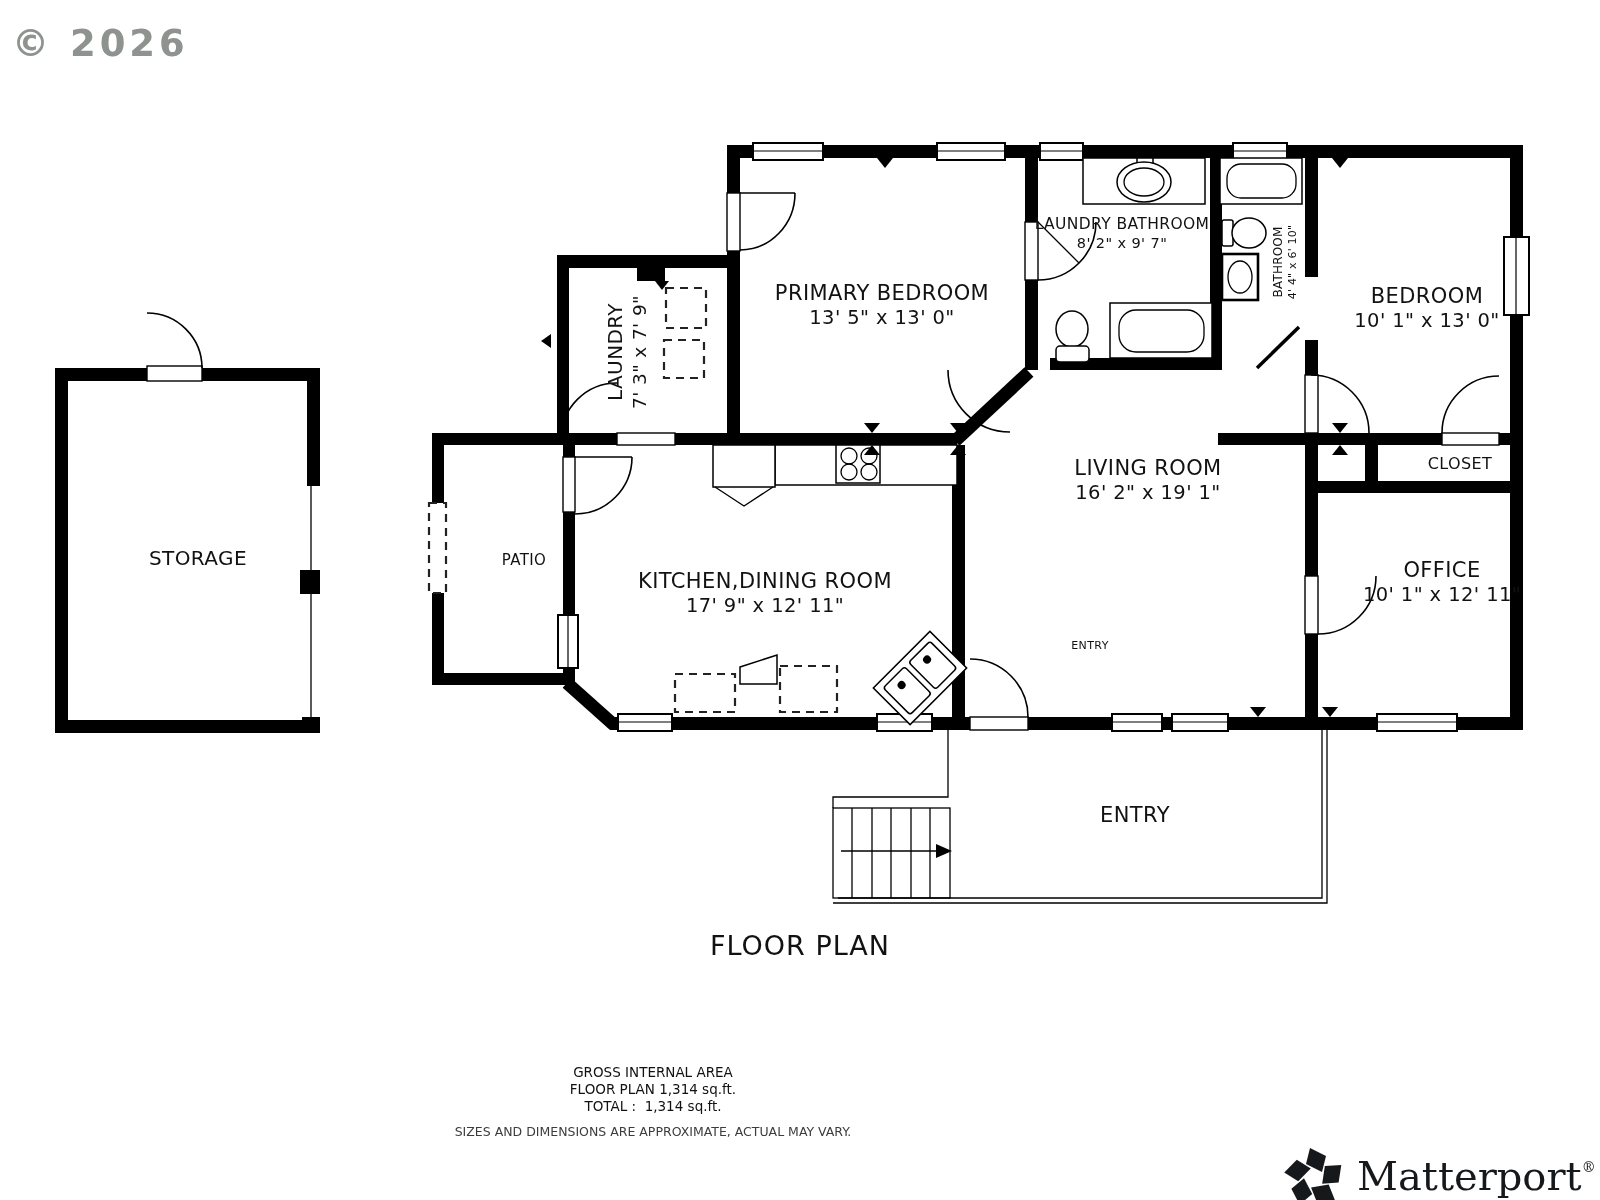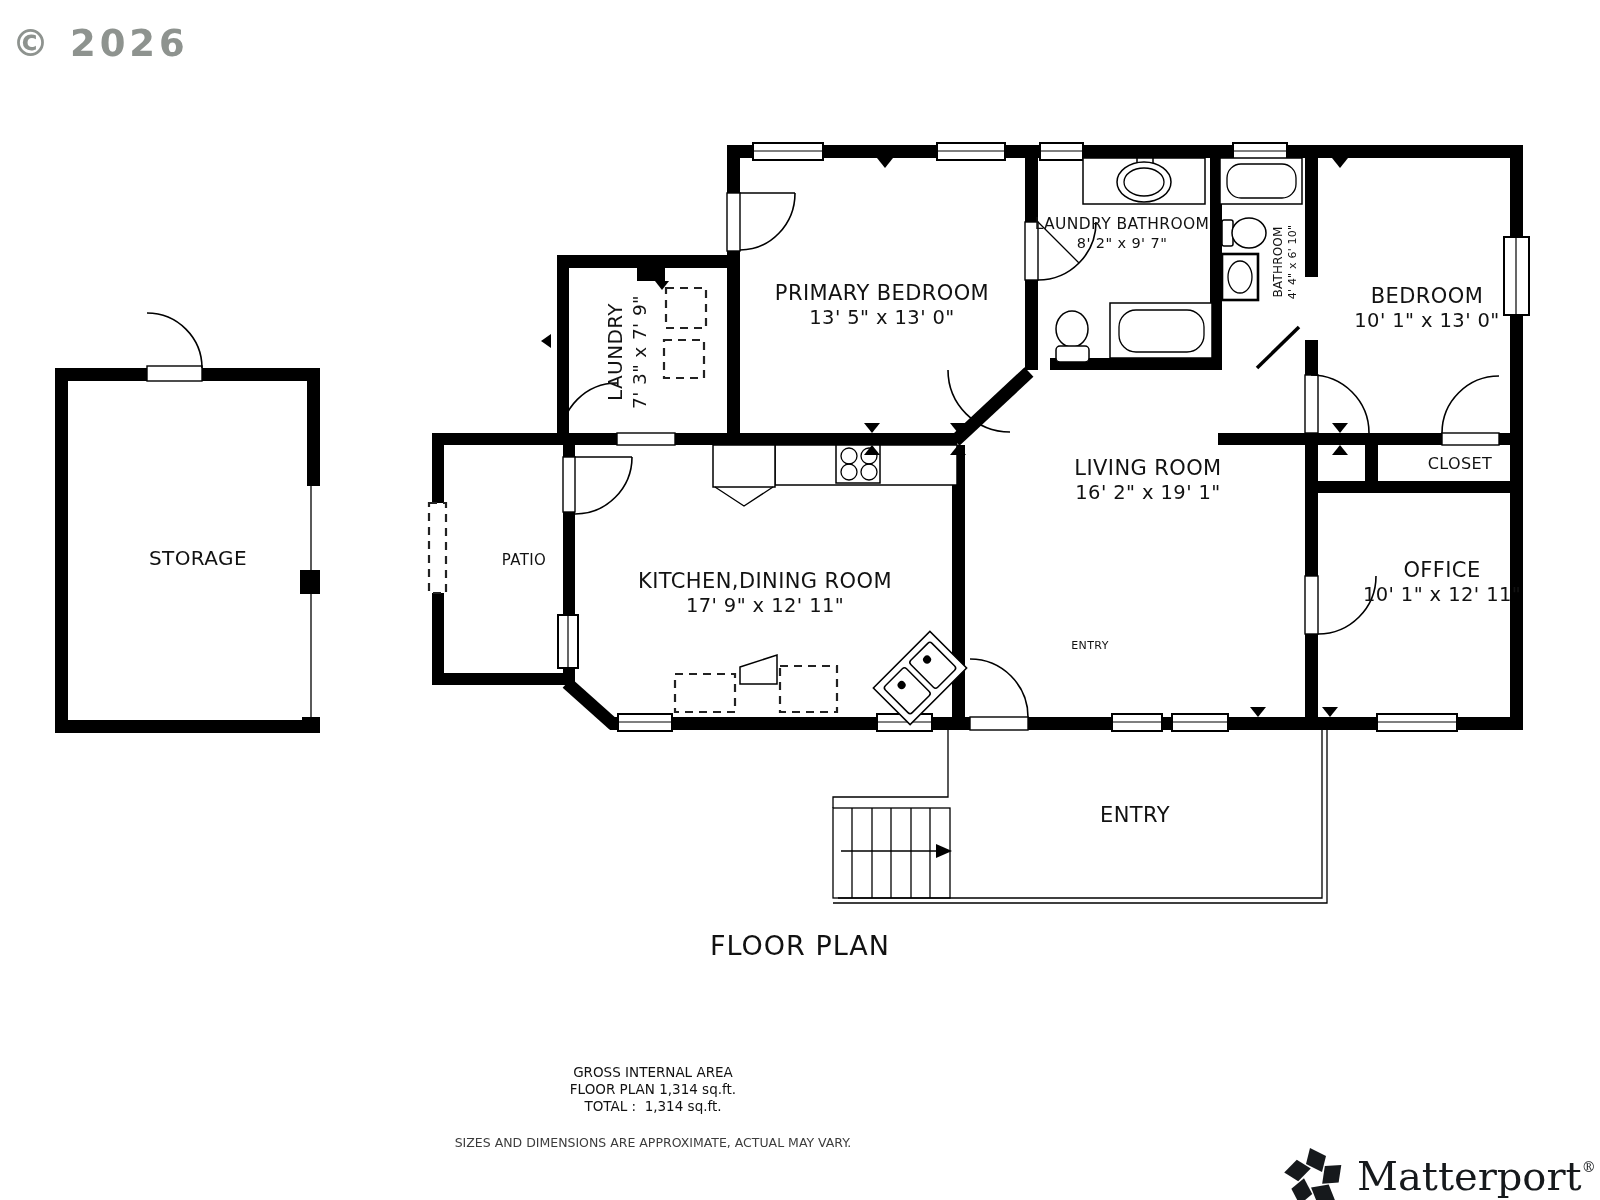--- a/index.html
+++ b/index.html
@@ -18,21 +18,21 @@
   svg .thick{stroke:#000;stroke-width:13;fill:none;}
   .lbl{position:absolute;transform:translate(-50%,-50%);text-align:center;color:#121212;
        letter-spacing:.4px;line-height:1.25;white-space:nowrap;}
   .lbl.vert{transform:translate(-50%,-50%) rotate(-90deg);}
   .copyright{position:absolute;left:12px;top:22px;font-size:37px;font-weight:bold;
              letter-spacing:4px;}
   .plan-title{position:absolute;left:800px;top:945px;transform:translate(-50%,-50%);
               font-size:27px;letter-spacing:1px;color:#111;}
   .summary{position:absolute;left:0;top:1064px;width:1306px;text-align:center;color:#111;}
   .summary div{font-size:13.5px;line-height:17px;white-space:pre;}
-  .summary .disclaimer{margin-top:19px;font-size:12.5px;color:#3c3c3c;}
+  .summary .disclaimer{margin-top:8px;font-size:12.5px;color:#3c3c3c;}
   .brand{position:absolute;left:1283px;top:1145px;display:flex;align-items:center;gap:12px;}
   .brand-text{font-family:"DejaVu Serif","Liberation Serif",serif;font-size:40px;color:#16191c;}
   .brand-text sup{font-size:14px;vertical-align:18px;}
 </style>
 </head>
 <body>
 
 <div class="canvas">
 
   <svg class="plan" width="1600" height="1200" viewBox="0 0 1600 1200">

